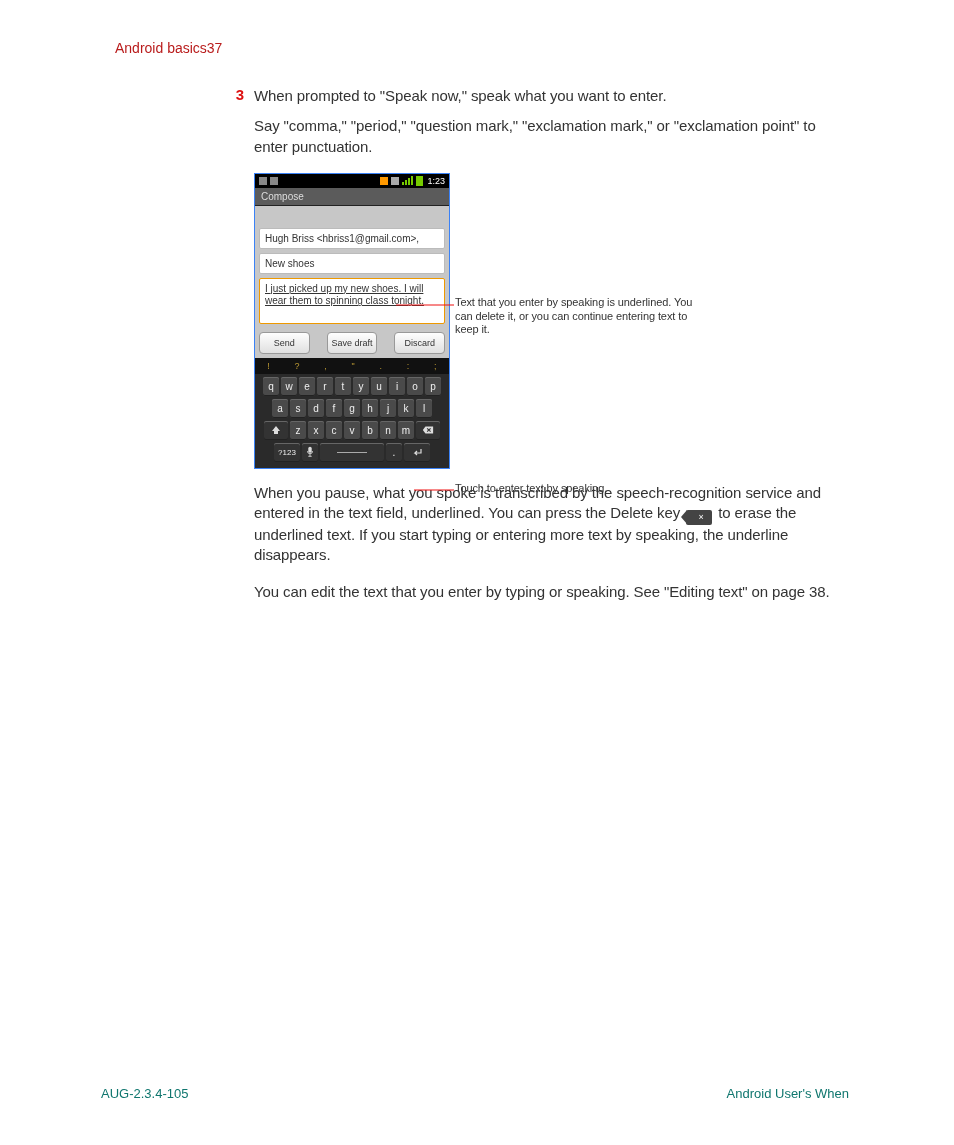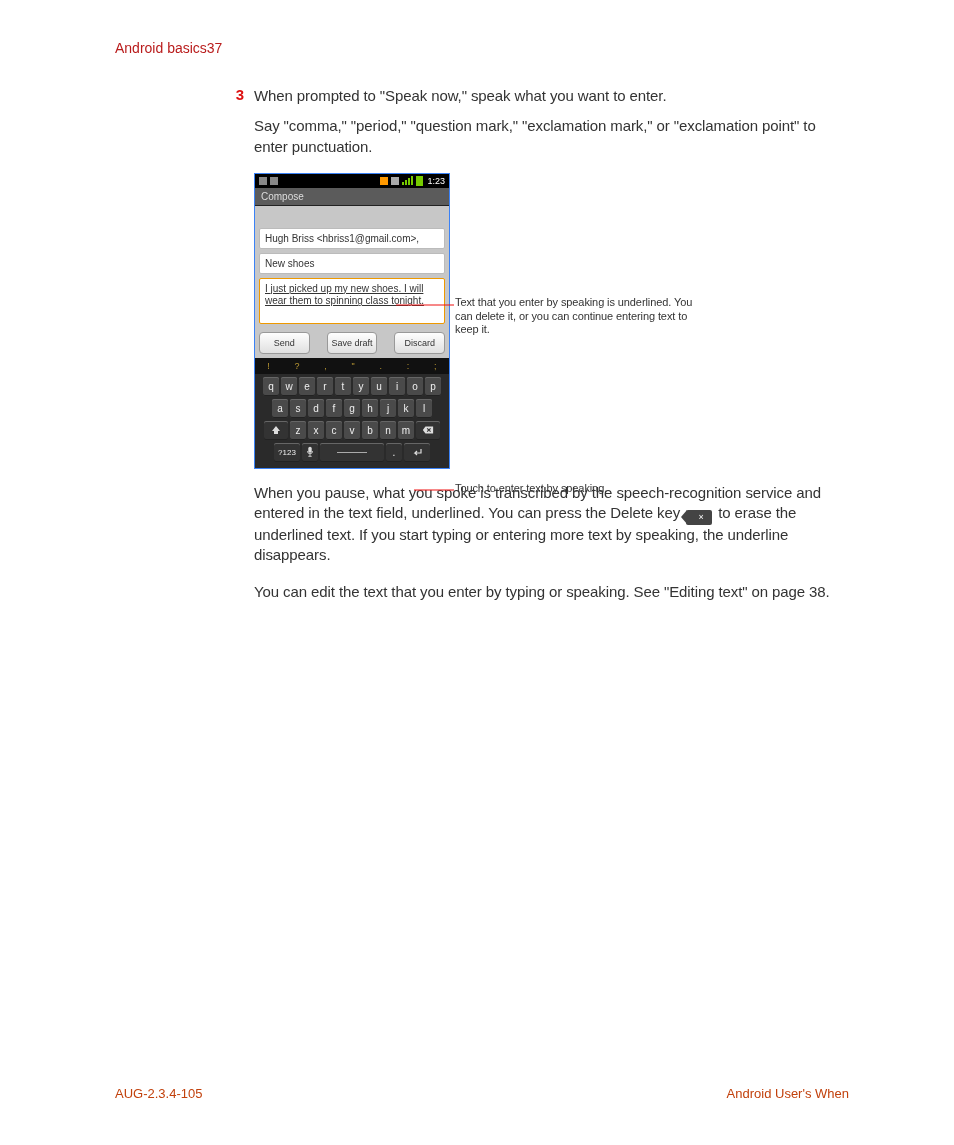--- a/index.html
+++ b/index.html
@@ -36,21 +36,21 @@
   .key.w{width:24px;}
   .key.sp{width:64px;}
   .key.med{width:26px;}
   .key.dark{background:#333;}
   .mic svg{width:10px;height:12px;}
   .annos{position:relative;width:260px;margin-left:0;}
   .anno{position:absolute;font-size:11px;color:#333;line-height:1.25;letter-spacing:-0.1px;}
   .line{stroke:#e11;stroke-width:1;}
   .delkey{display:inline-block;width:22px;height:15px;background:#444;color:#fff;font-size:9px;text-align:center;line-height:15px;border-radius:2px;vertical-align:-2px;margin:0 2px;position:relative;padding-left:4px;}
   .delkey:before{content:"";position:absolute;left:-5px;top:0;border-top:7.5px solid transparent;border-bottom:7.5px solid transparent;border-right:6px solid #444;}
-  .ftr{position:absolute;bottom:44px;left:115px;right:105px;display:flex;justify-content:space-between;font-size:13px;color:#c2410c;}
+  .ftr{position:absolute;bottom:44px;left:101px;right:105px;display:flex;justify-content:space-between;font-size:13px;color:#0f766e;}
 </style>
 </head>
 <body>
 <div class="page">
 
 <div class="hdr">
   <span>Android basics</span>
   <span>37</span>
 </div>
 

